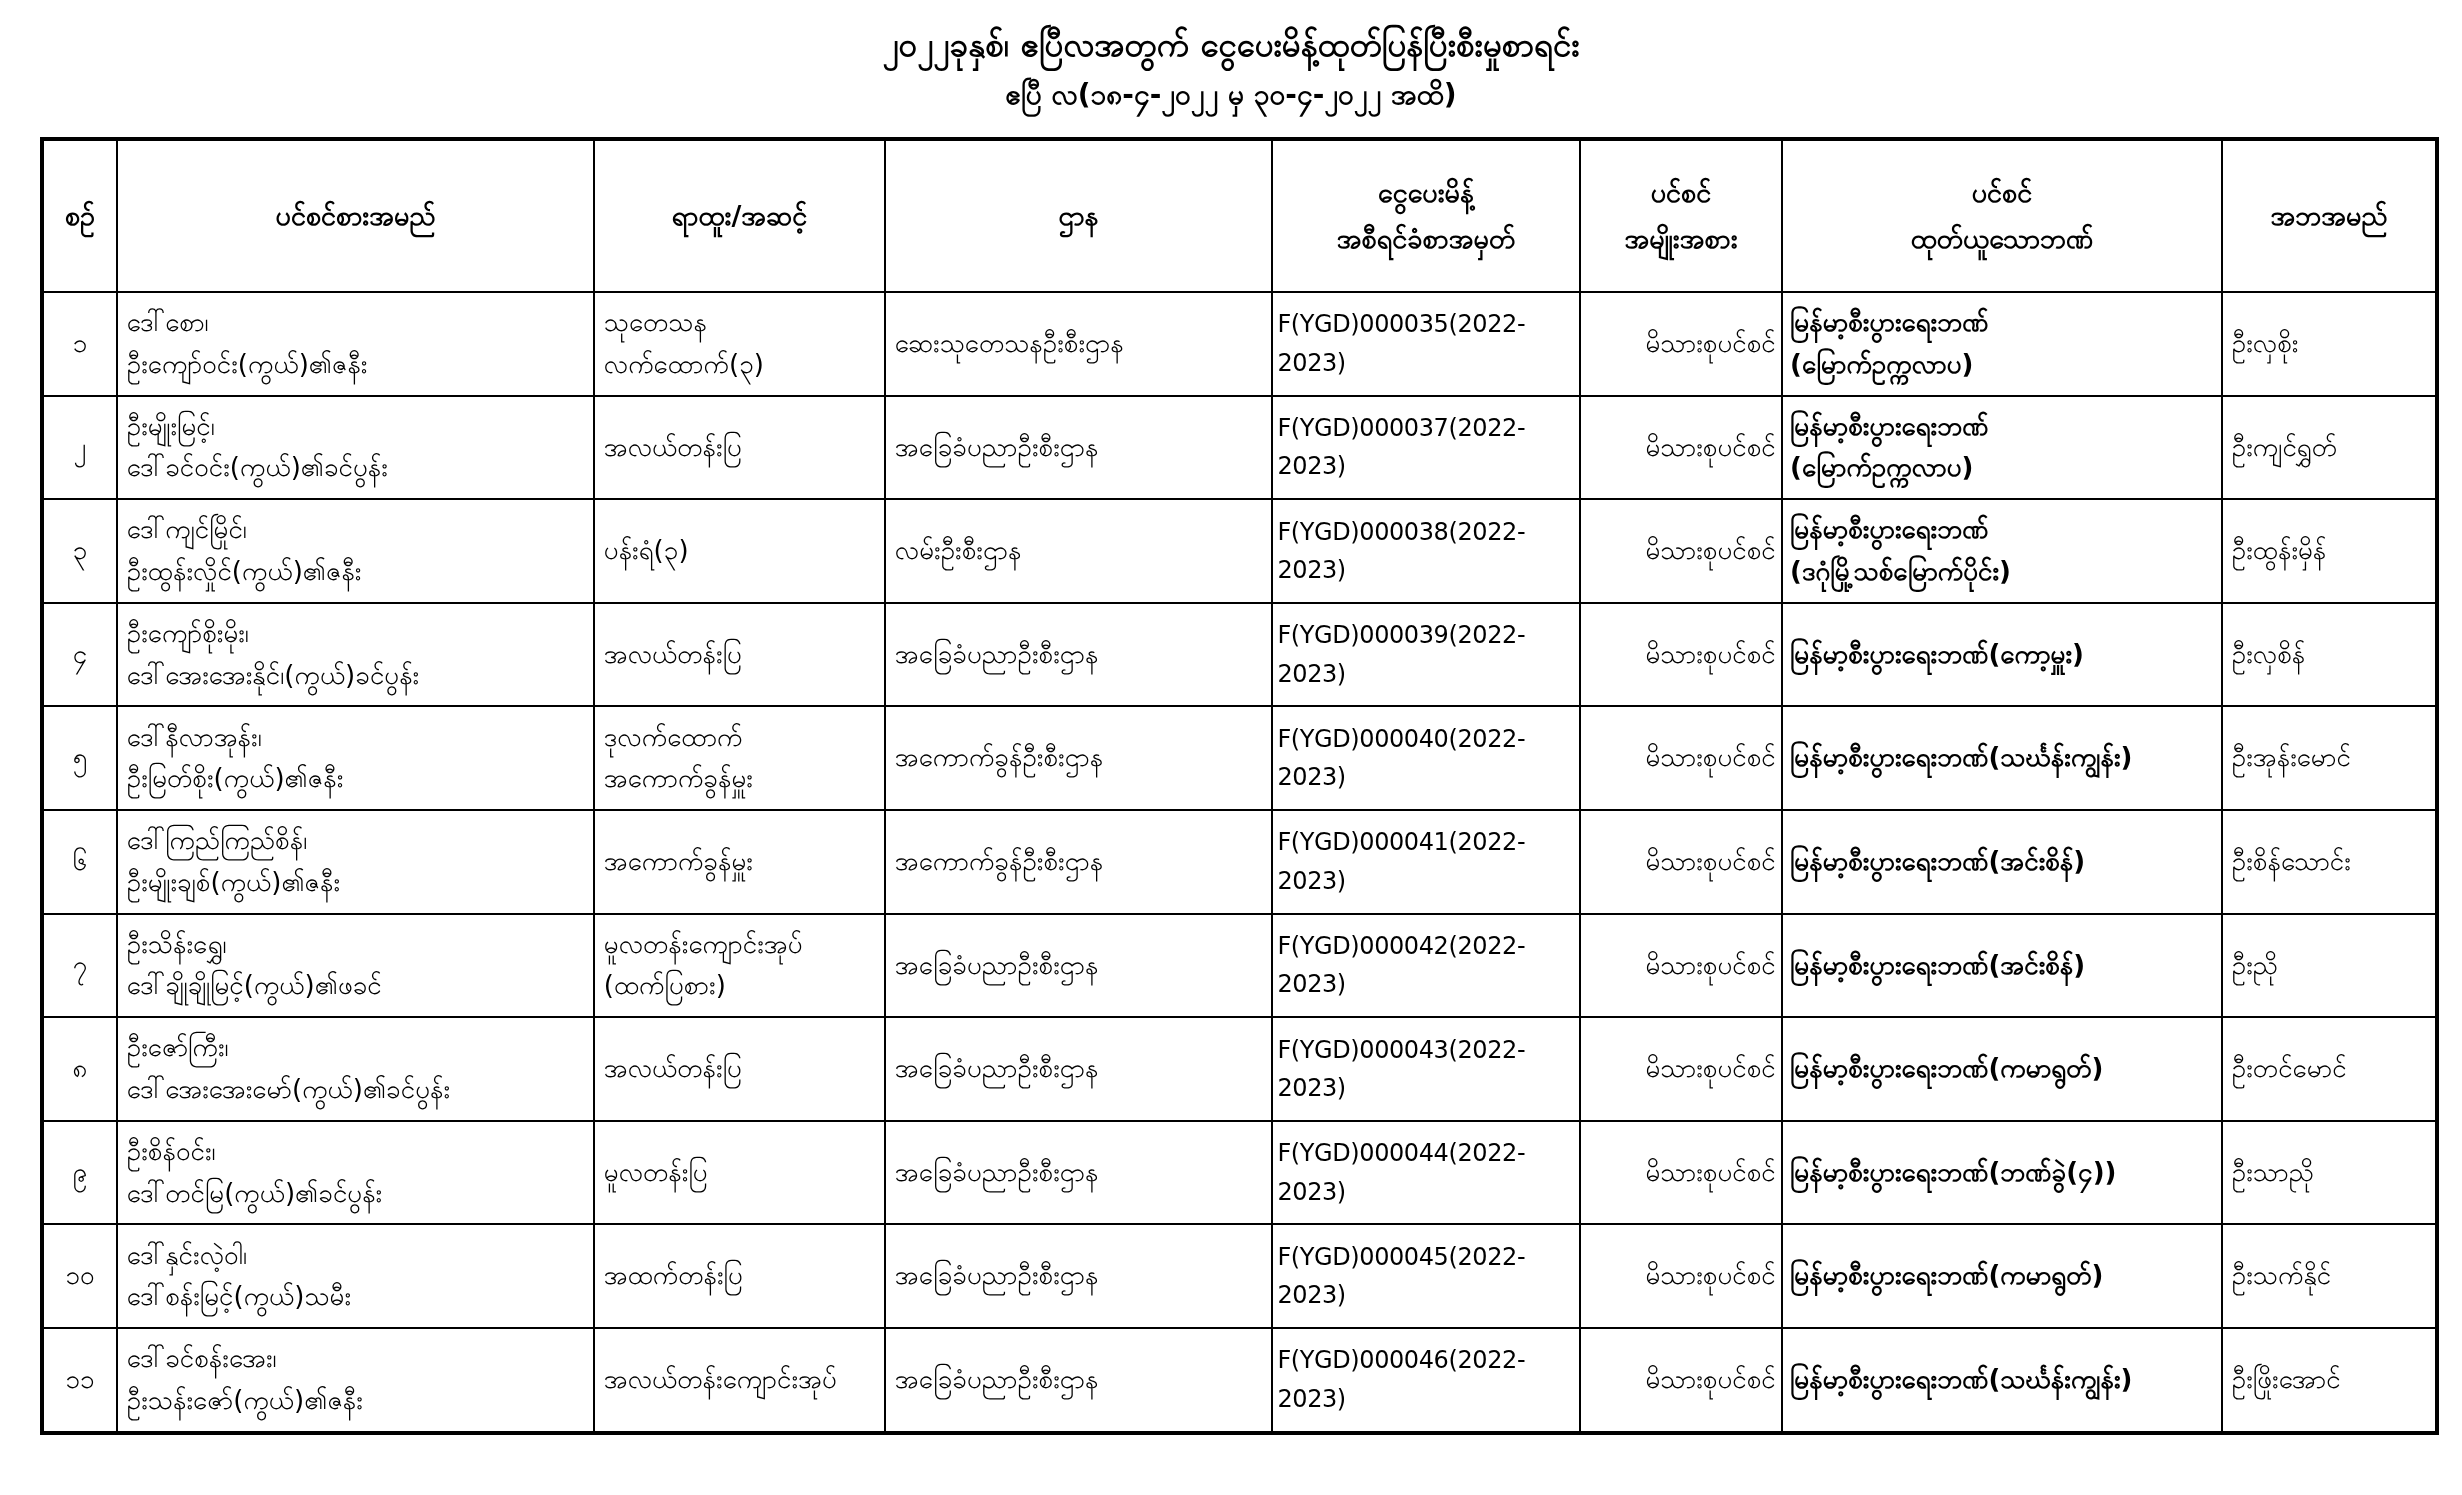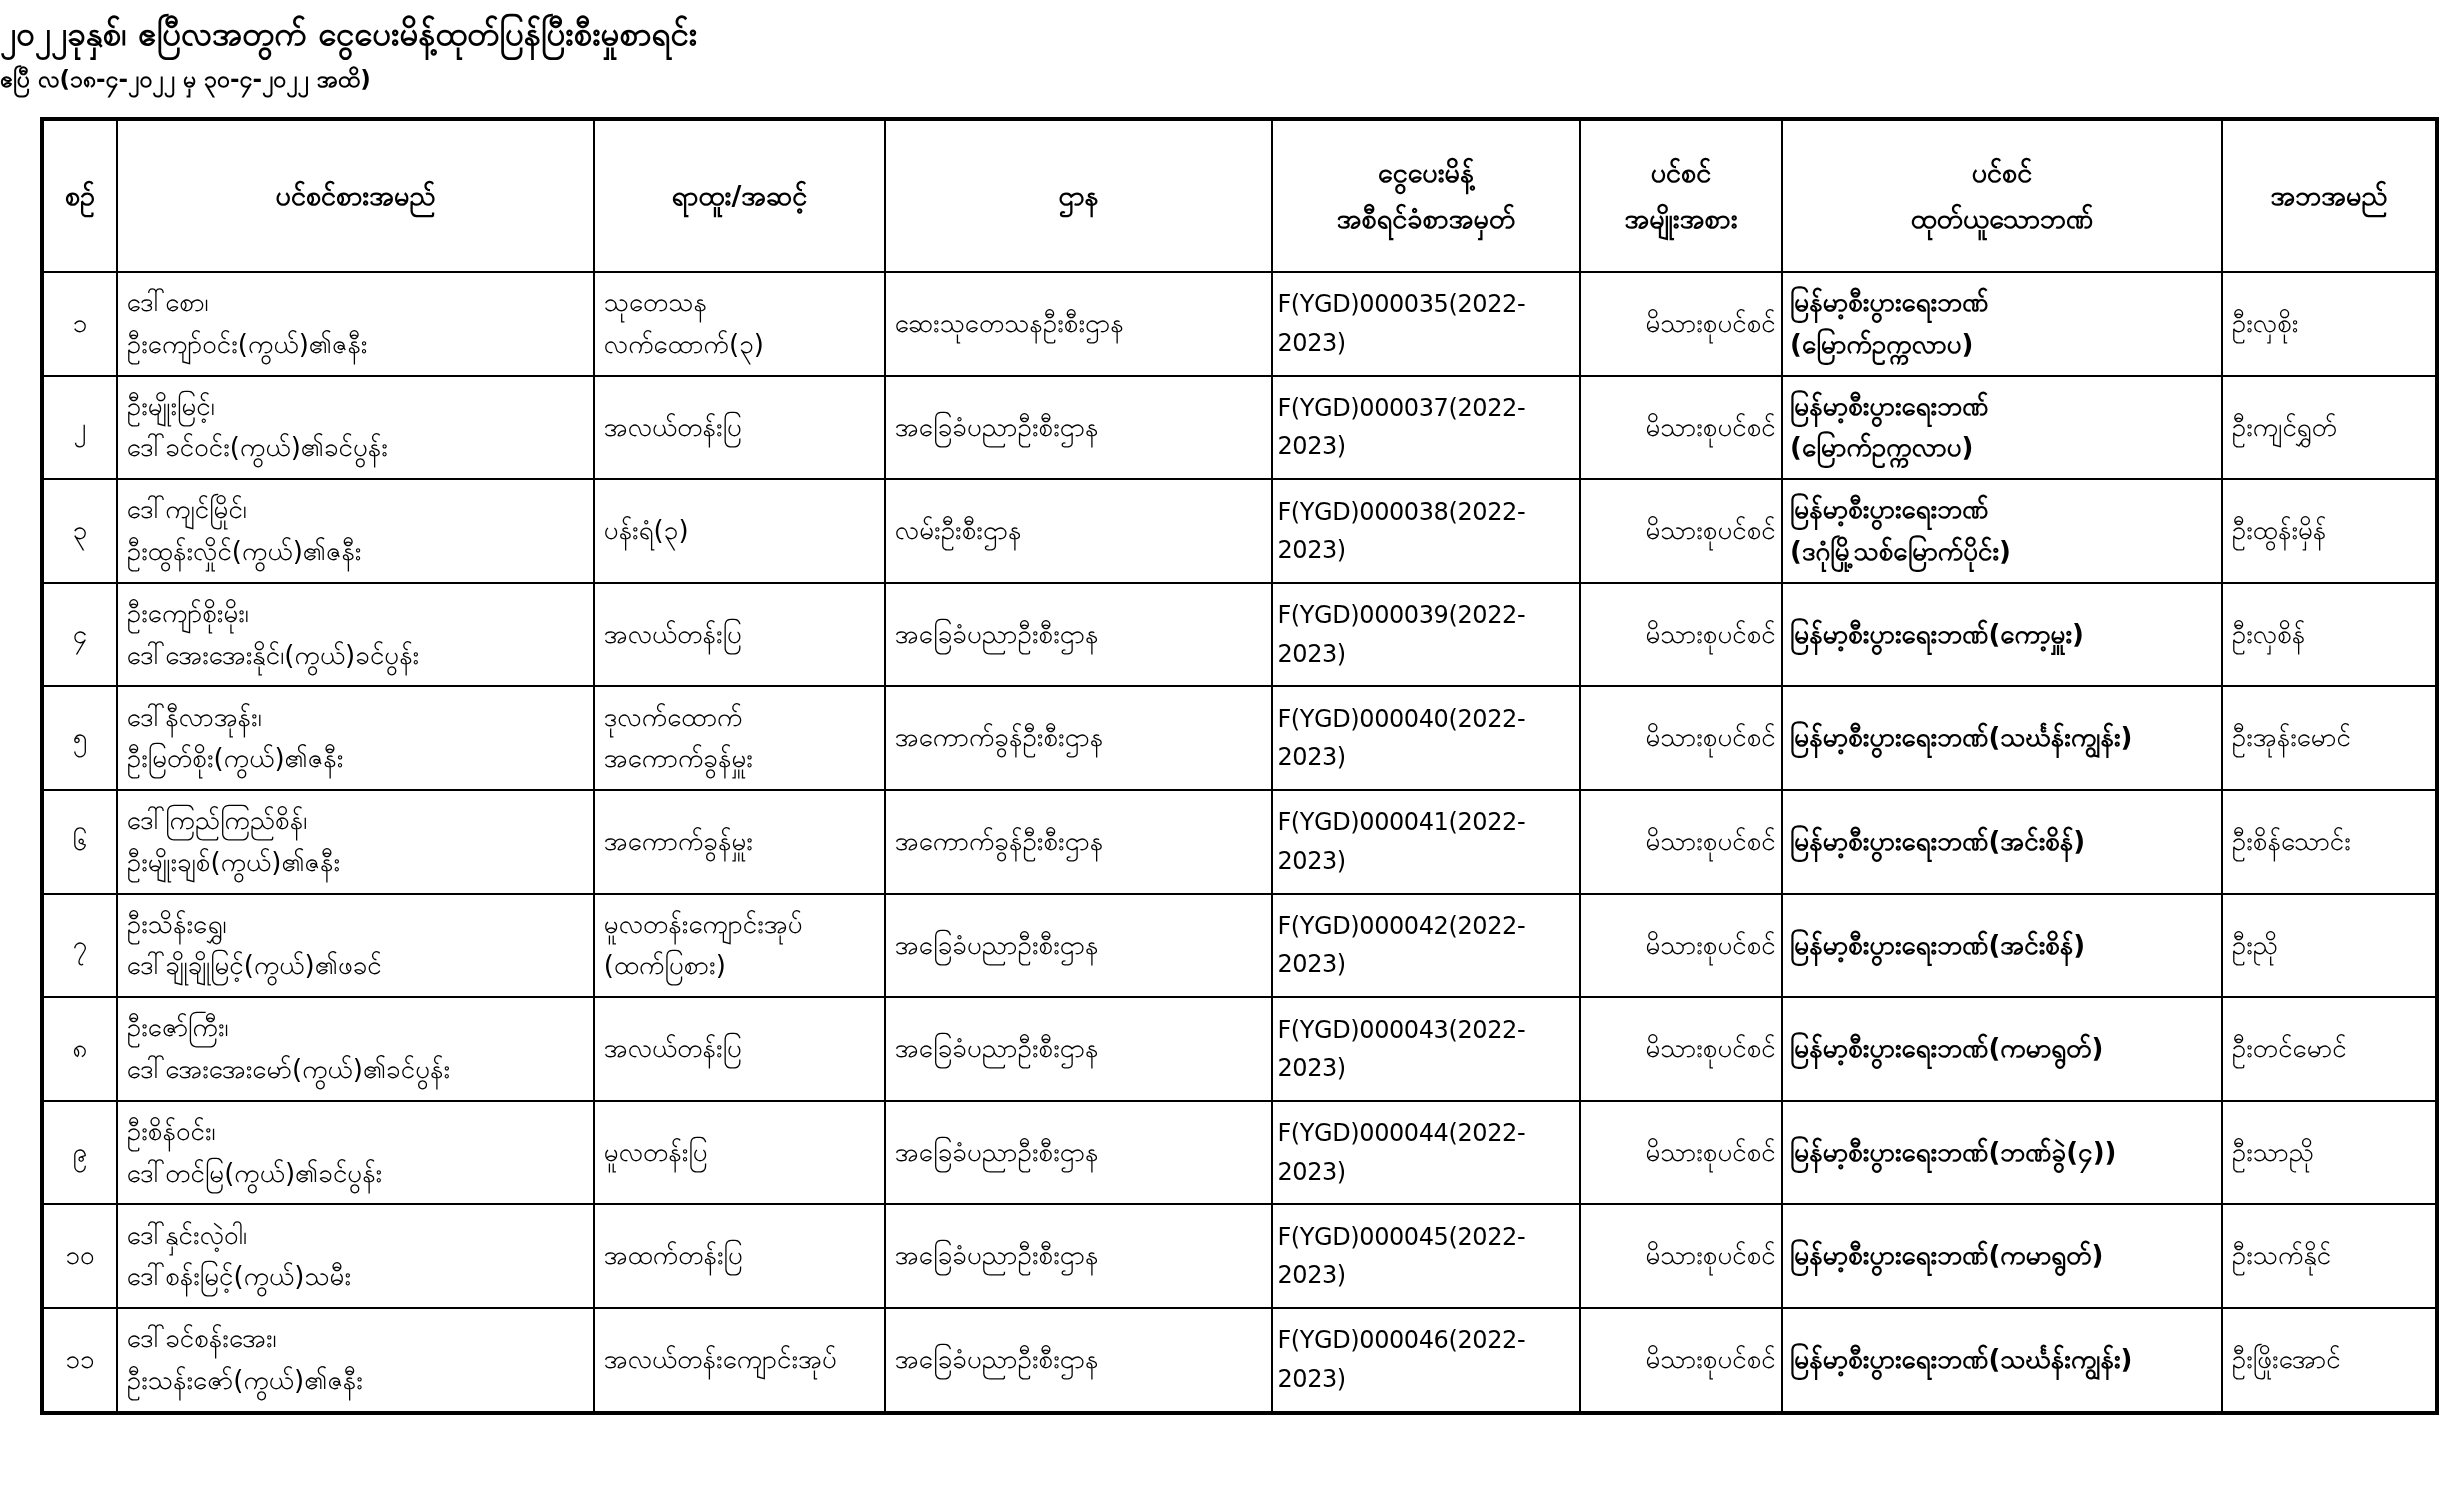--- a/index.html
+++ b/index.html
@@ -9,29 +9,30 @@
     color: #000000;
   }
   body {
     width: 2462px;
     height: 1495px;
     font-family: "DejaVu Sans", sans-serif;
     position: relative;
     overflow: hidden;
   }
   .title-block {
-    padding-top: 9px;
+    padding-top: 20px;
+    text-align: center;
     font-weight: bold;
   }
   .title-line1 {
     font-size: 33px;
     line-height: 1.5;
   }
   .title-line2 {
-    font-size: 23px;
+    font-size: 28px;
     line-height: 1.8;
   }
   .table-wrap {
     margin: 17.6px 28px 0 40px;
   }
   table.pension-table {
     border-collapse: collapse;
     table-layout: fixed;
     width: 2395px;
     border: 4.4px solid #000;

